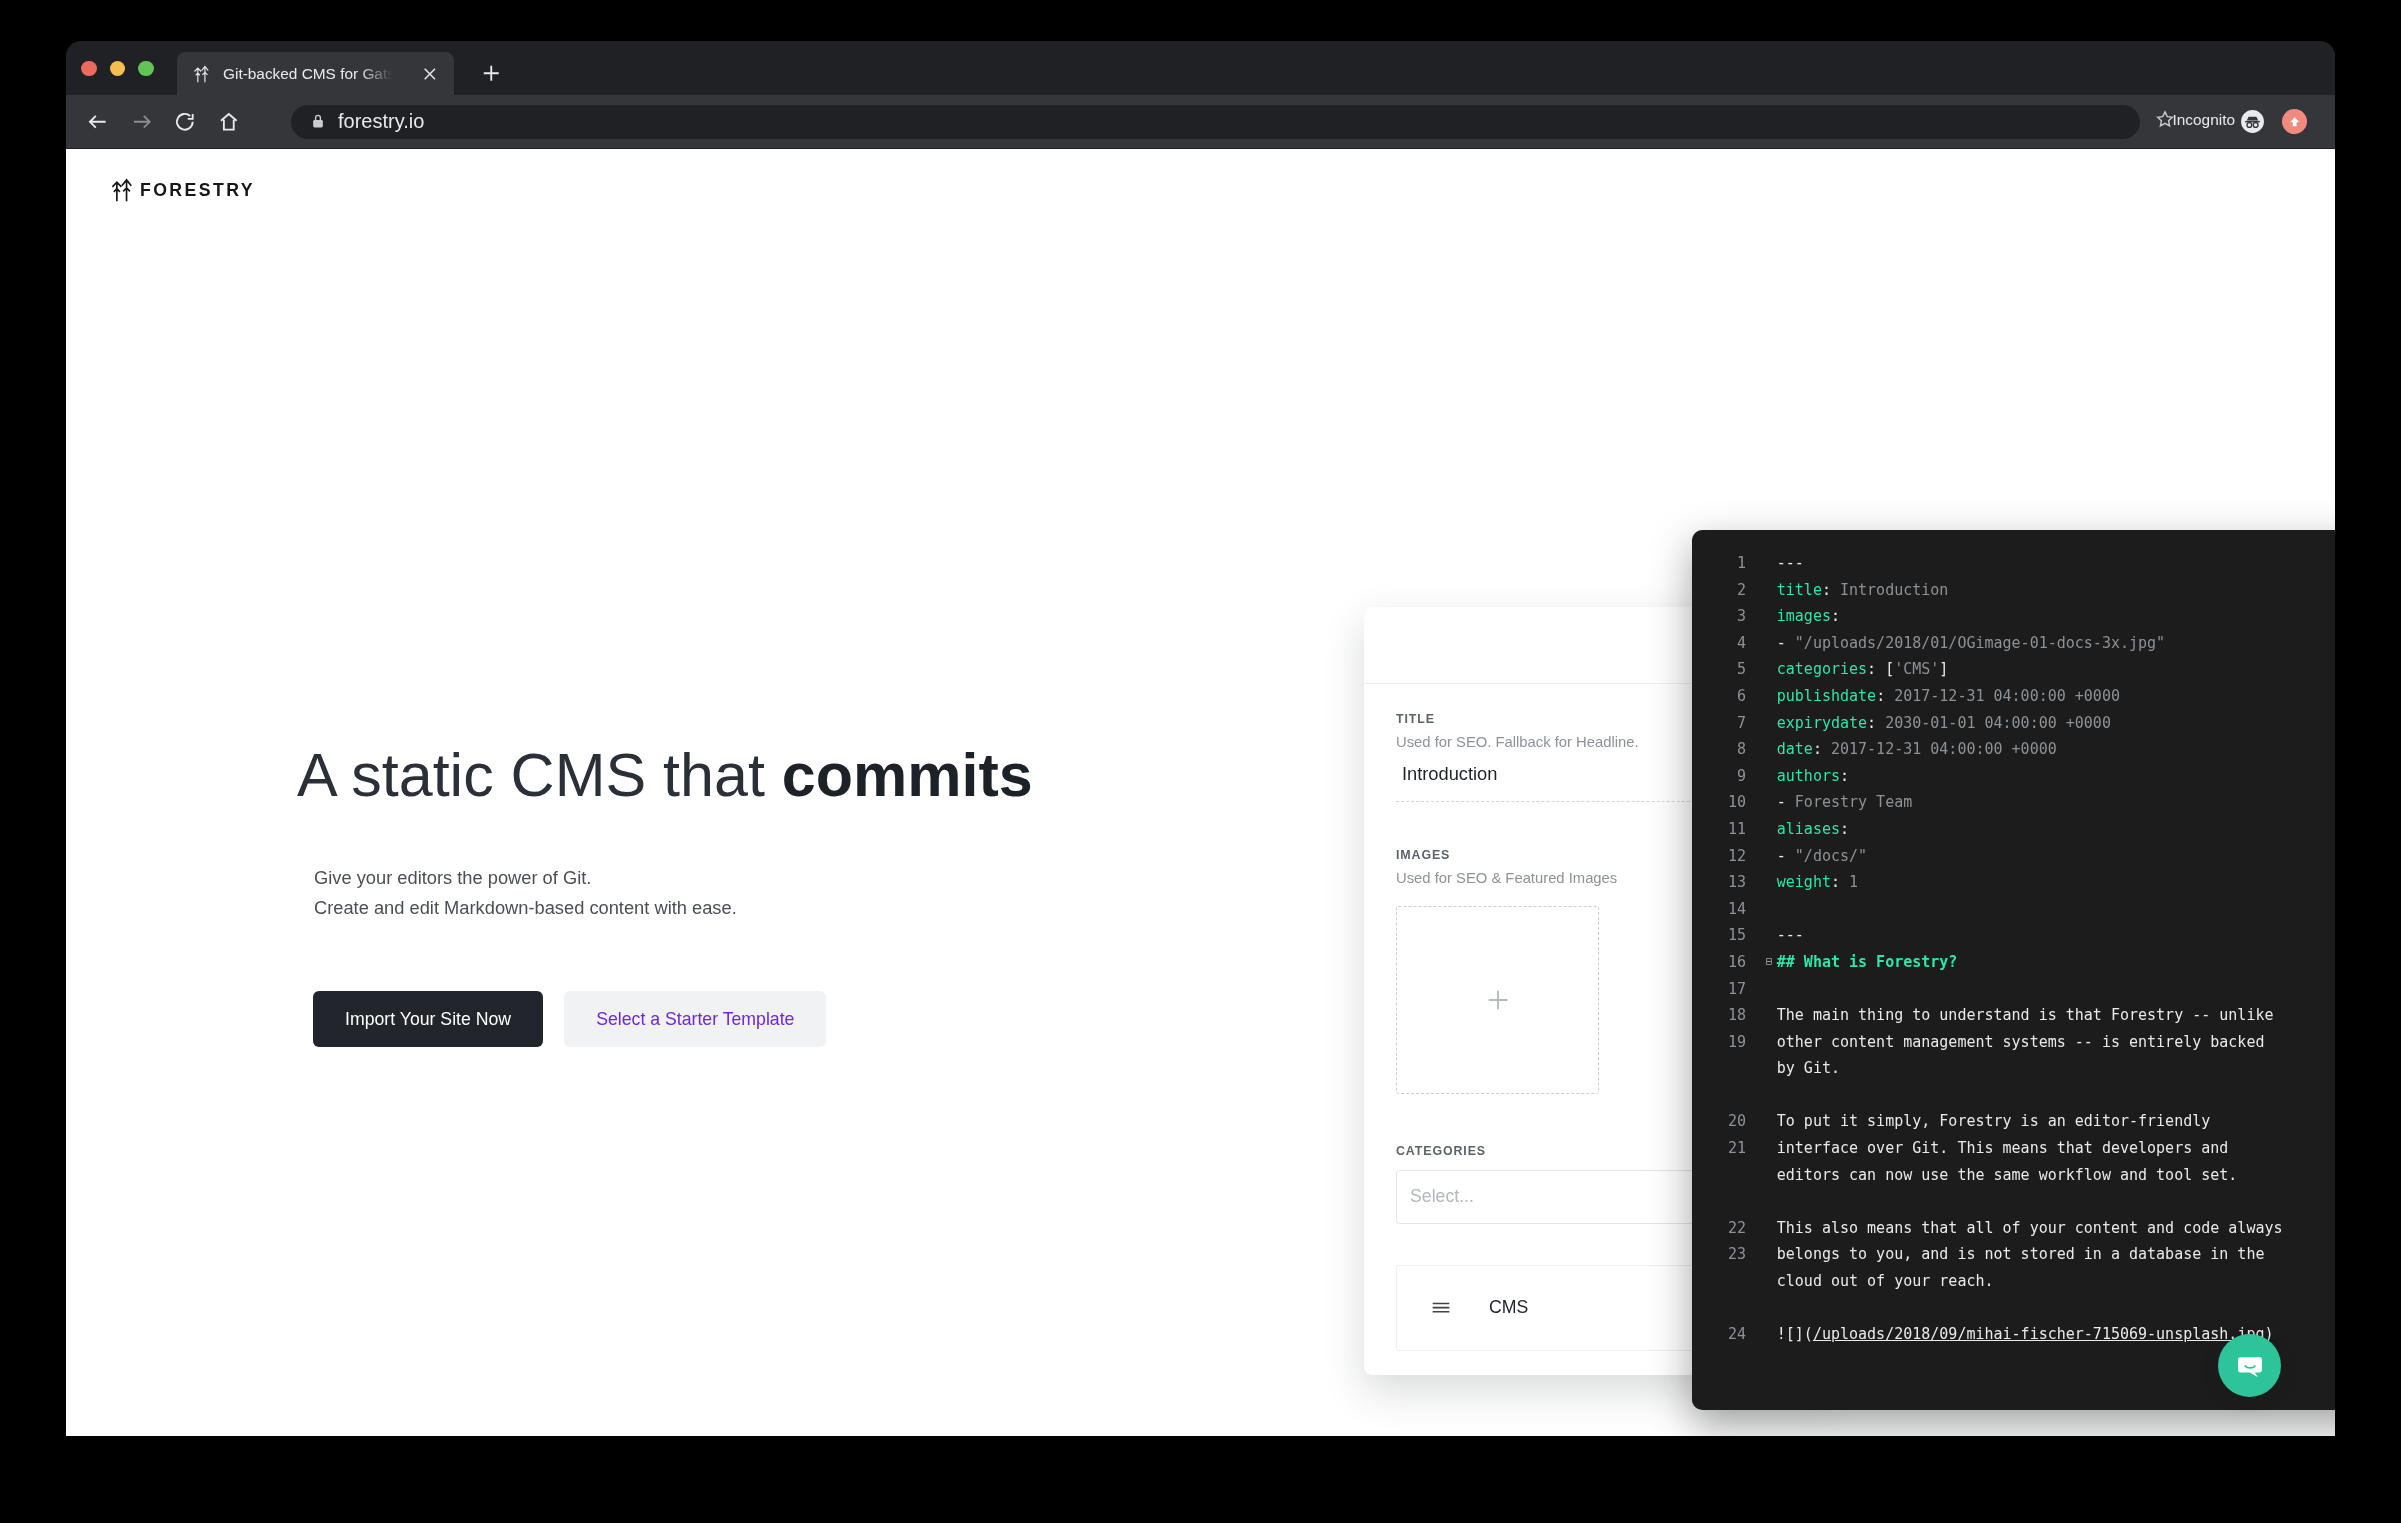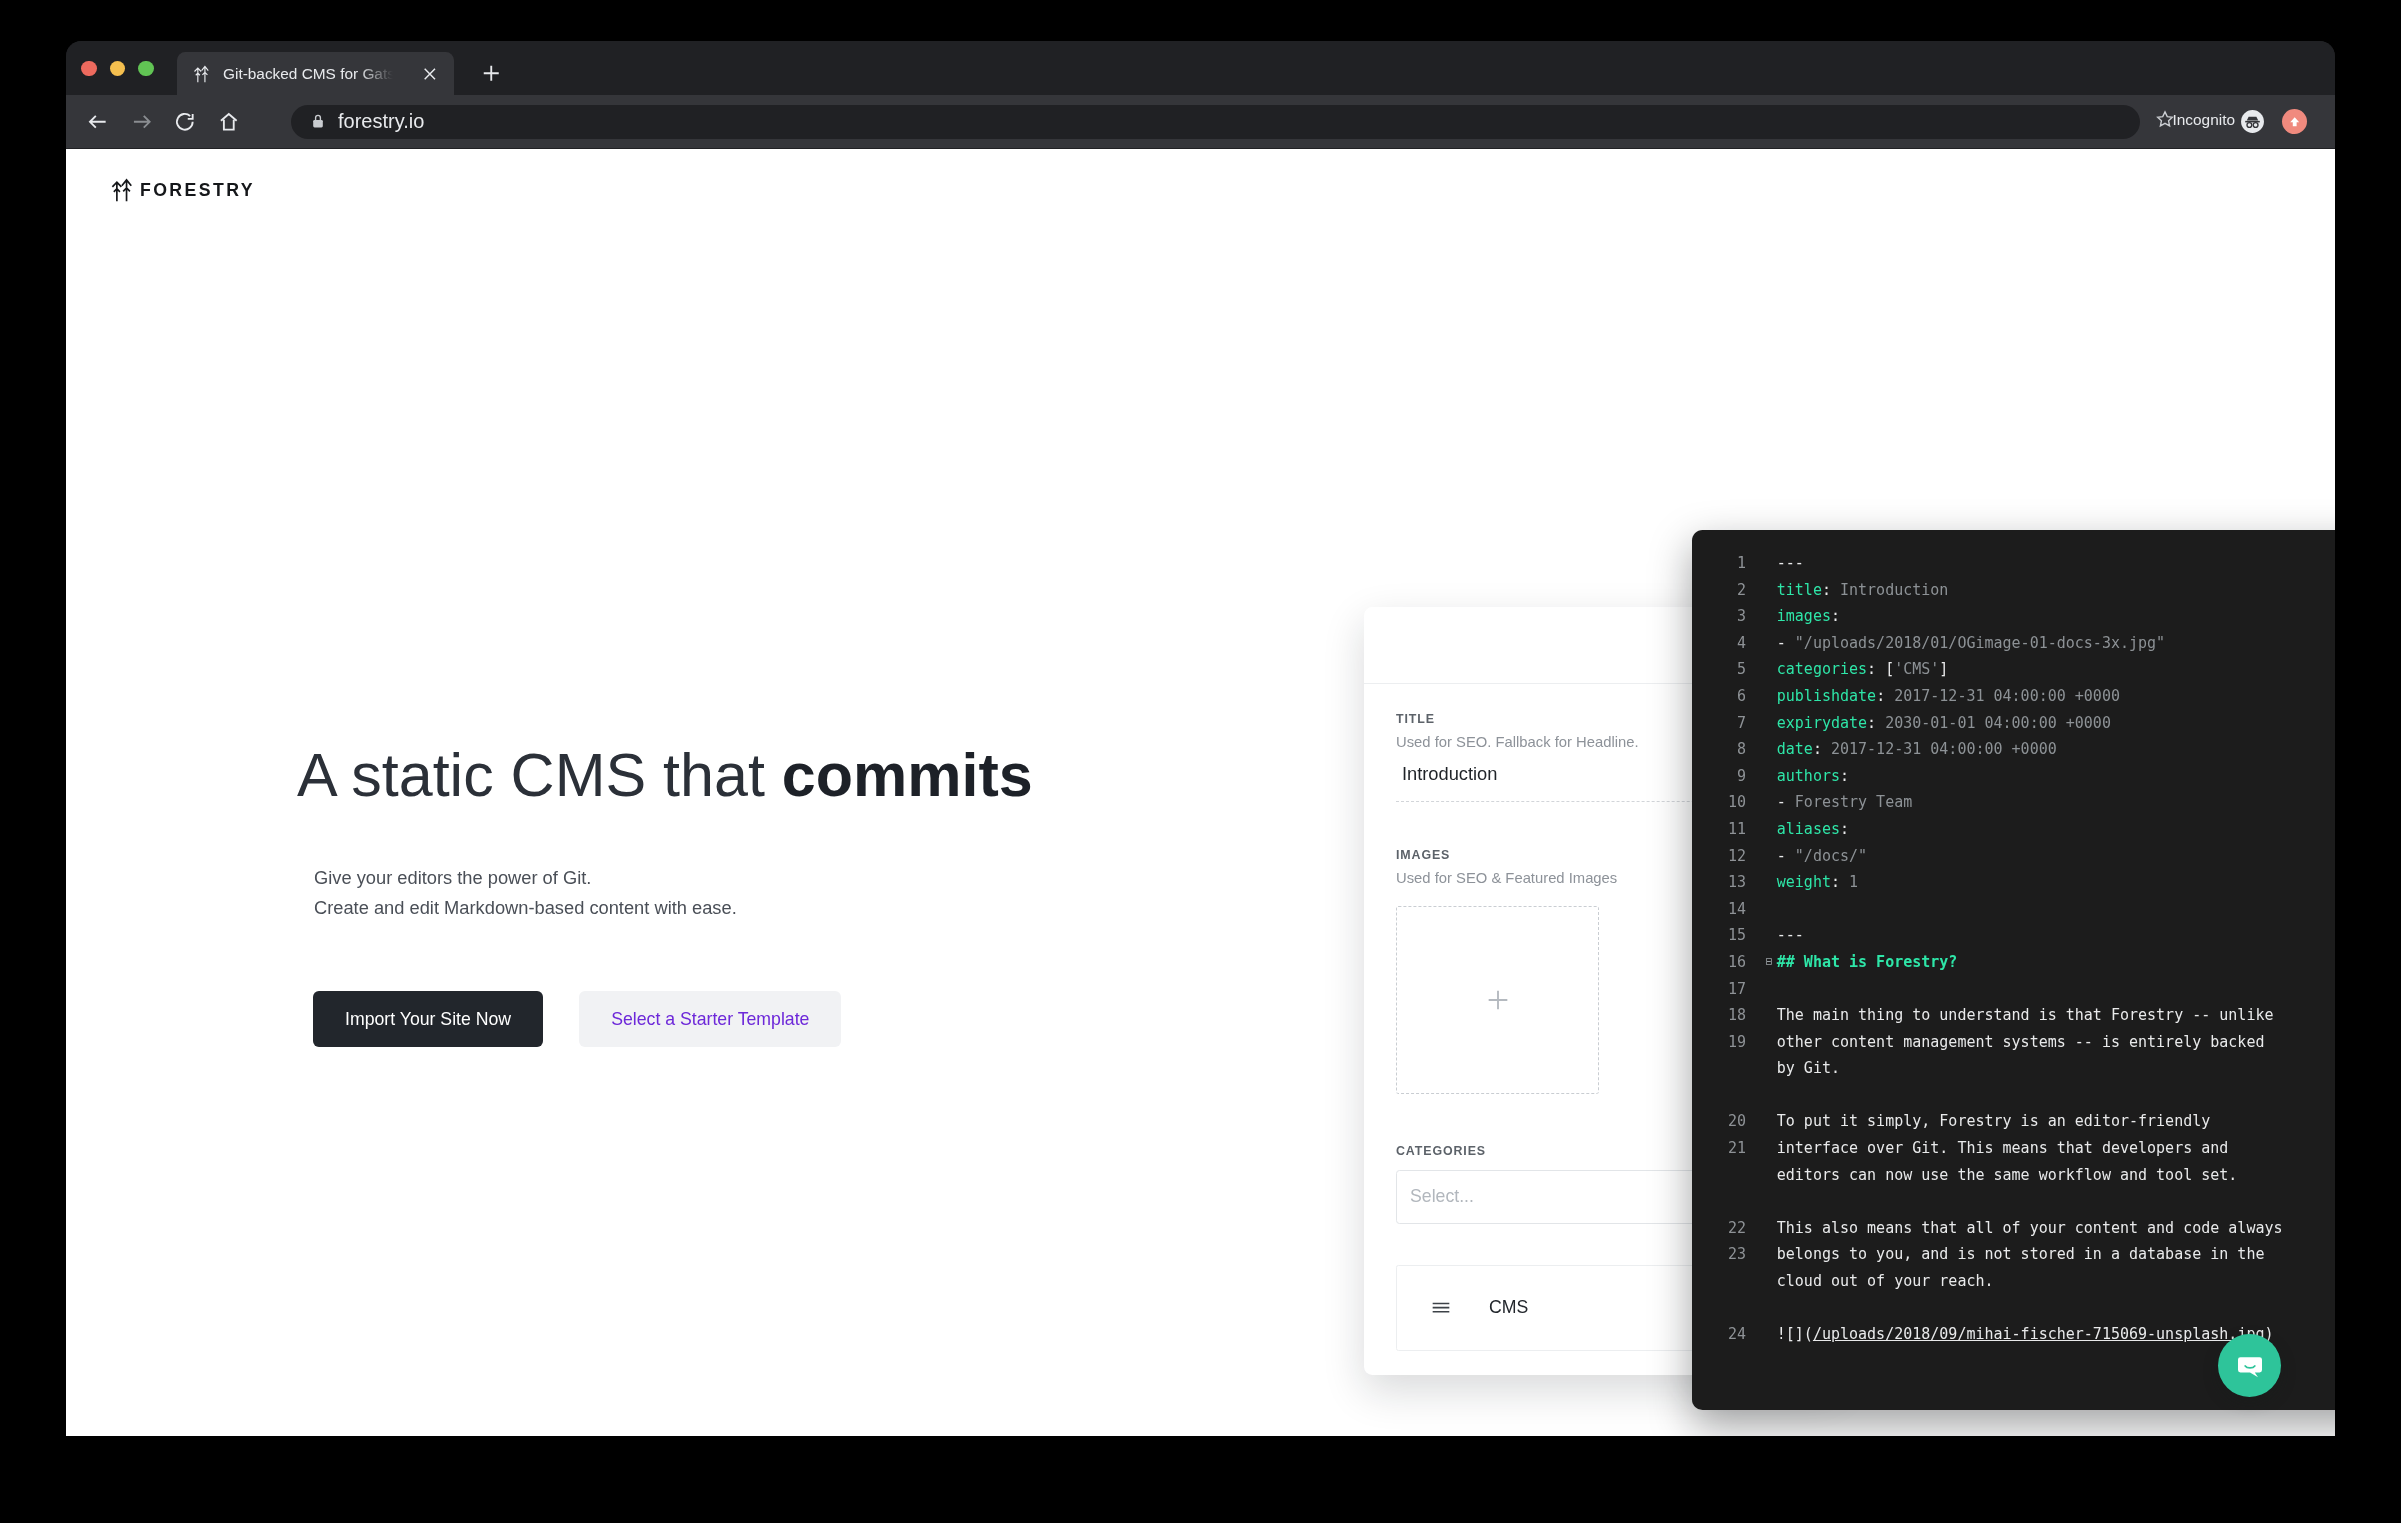--- a/index.html
+++ b/index.html
@@ -60,21 +60,21 @@
   .nav{position:absolute;right:41px;top:27px;display:flex;align-items:center;gap:0;}
   .nav a{font-size:16.5px;color:#2e3238;text-decoration:none;margin-left:33px;}
   .signup{
     margin-left:35px;font-size:16.5px;color:#2e3238;border:1.2px solid #2ecc9b;
     border-radius:4.7px;padding:7.7px 20px;text-decoration:none;
   }
   .headline{position:absolute;left:231px;top:550px;font-size:61px;color:#2b3038;
     font-weight:300;white-space:nowrap;}
   .headline b{font-weight:700;color:#1d2128;}
   .sub{position:absolute;left:248px;top:714px;font-size:18.3px;color:#4a4f57;line-height:1.62;}
-  .ctas{position:absolute;left:247px;top:842px;display:flex;gap:36px;}
+  .ctas{position:absolute;left:247px;top:842px;display:flex;gap:21px;}
   .btn{font-size:17.7px;border-radius:5.9px;padding:17.7px 32px;text-decoration:none;display:block;}
   .btn-dark{background:#22262c;color:#fff;}
   .btn-light{background:#f1f2f4;color:#6d28d9;}
 
   
   .editor{
     position:absolute;left:1298px;top:458px;width:473px;height:768px;background:#fff;
     border-radius:8.3px;box-shadow:0 15.4px 41px rgba(20,24,30,.16);overflow:hidden;
   }
   .editor-head{height:76px;border-bottom:0.6px solid #eceef0;}

